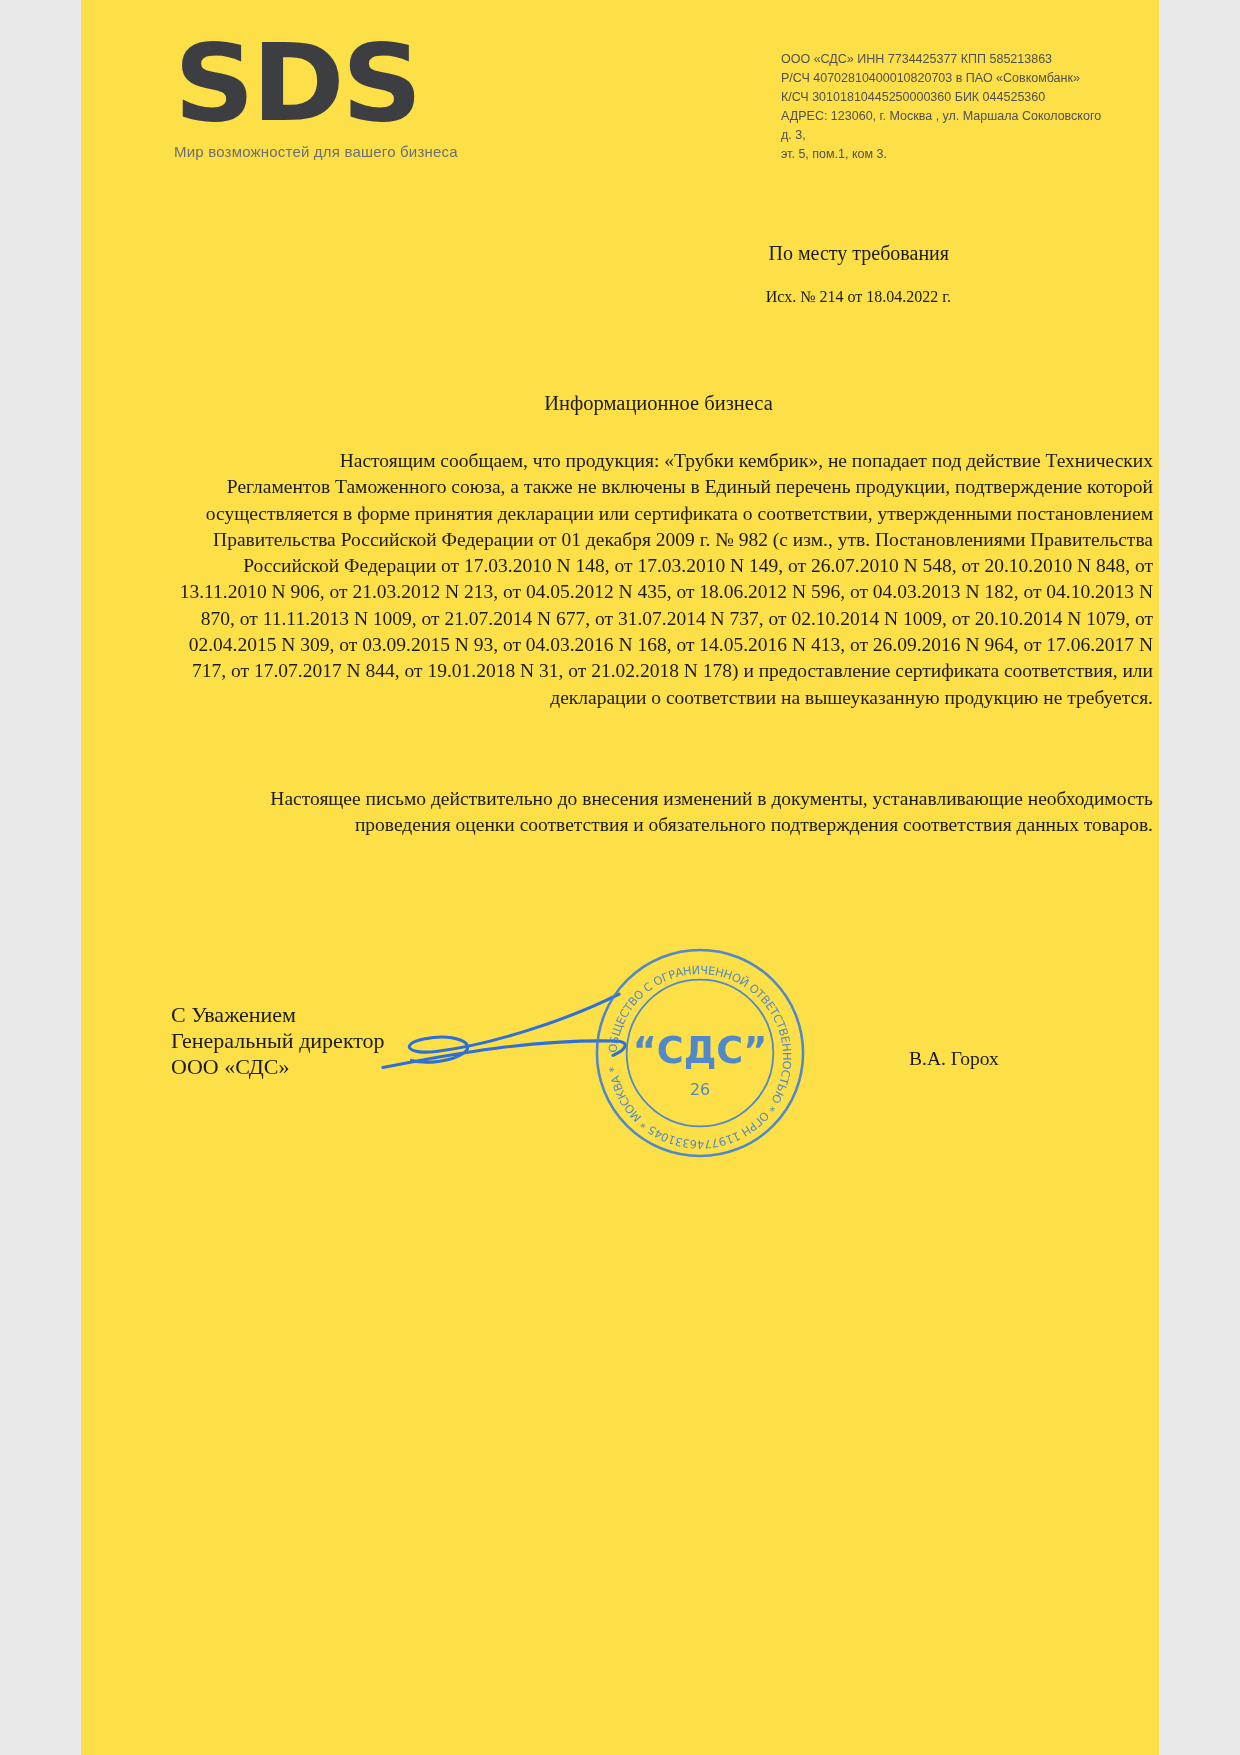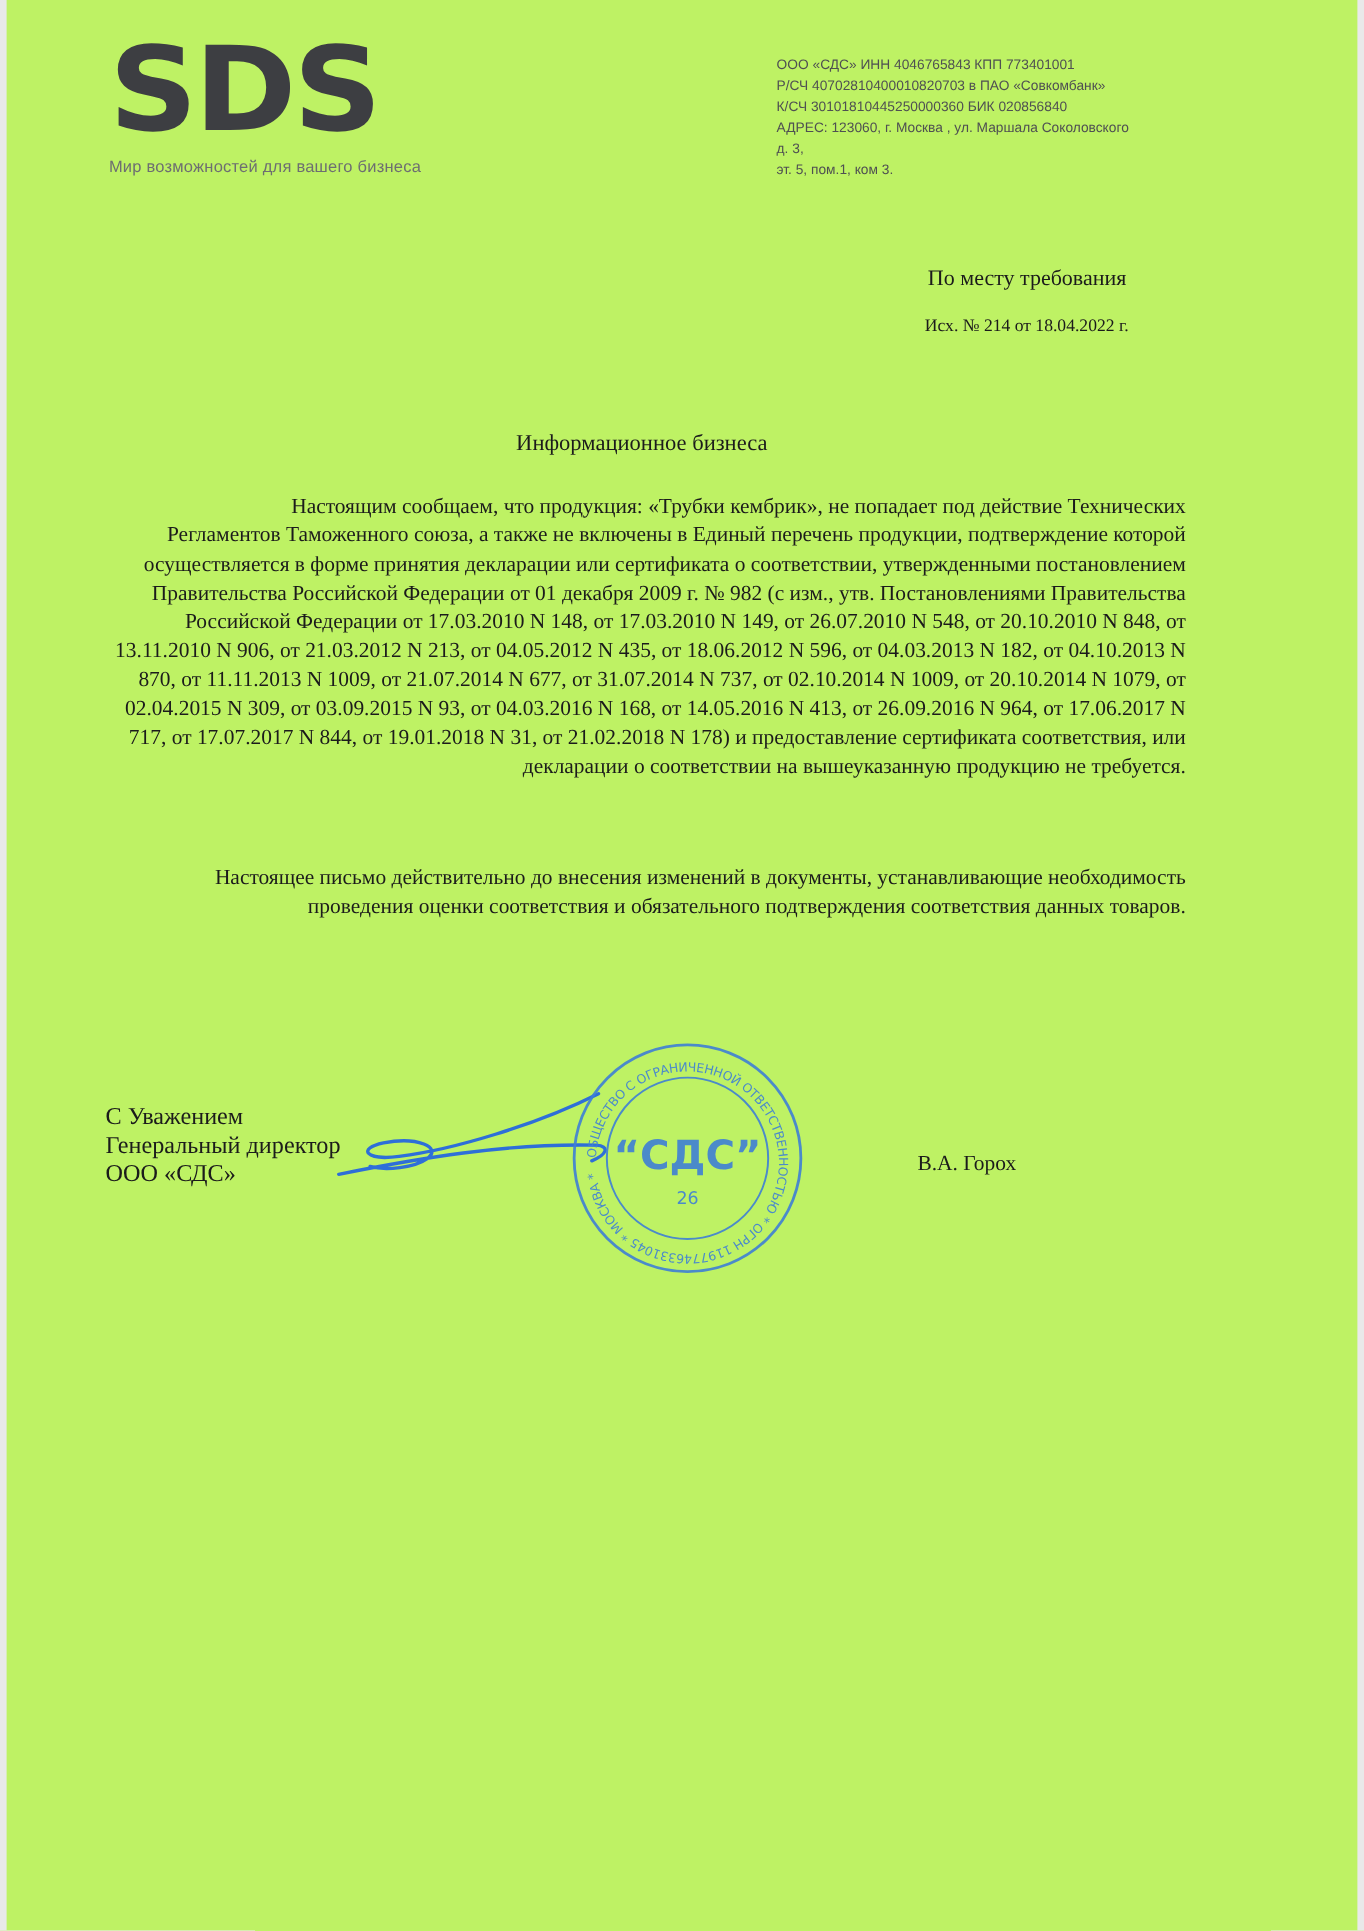--- a/index.html
+++ b/index.html
@@ -1,21 +1,21 @@
 <!DOCTYPE html>
 <html lang="ru"><head>
 <meta charset="utf-8">
 <style>
   html, body { margin: 0; padding: 0; background: #e9e9e9; }
   .page {
     position: relative;
-    width: 1228px;
+    width: 1078px;
     height: 1755px;
     margin: 0 auto;
-    background: #bef264;
+    background: #fde047;
     font-family: "Liberation Serif", serif;
     color: #1b1b1b;
     overflow: hidden;
   }
 
   
   .logo-block { position: absolute; left: 93px; top: 34px; }
   .logo-text {
     font-family: "DejaVu Sans", sans-serif;
     font-weight: bold;
@@ -119,23 +119,23 @@
 <body>
 
 <div class="page">
 
   <header>
     <div class="logo-block">
       <div class="logo-text">SDS</div>
       <div class="tagline">Мир возможностей для вашего бизнеса</div>
     </div>
     <div class="company-info">
-      <div>ООО «СДС»   ИНН 4046765843   КПП 773401001</div>
+      <div>ООО «СДС»   ИНН 7734425377   КПП 585213863</div>
       <div>Р/СЧ 40702810400010820703 в ПАО «Совкомбанк»</div>
-      <div>К/СЧ 30101810445250000360   БИК 020856840</div>
+      <div>К/СЧ 30101810445250000360   БИК 044525360</div>
       <div>АДРЕС: 123060, г. Москва , ул. Маршала Соколовского д. 3,</div>
       <div>эт. 5, пом.1, ком 3.</div>
     </div>
   </header>
 
   <div class="recipient">По месту требования</div>
   <div class="ref-line">Исх. № 214 от 18.04.2022 г.</div>
 
   <h1 class="title">Информационное бизнеса</h1>
 

